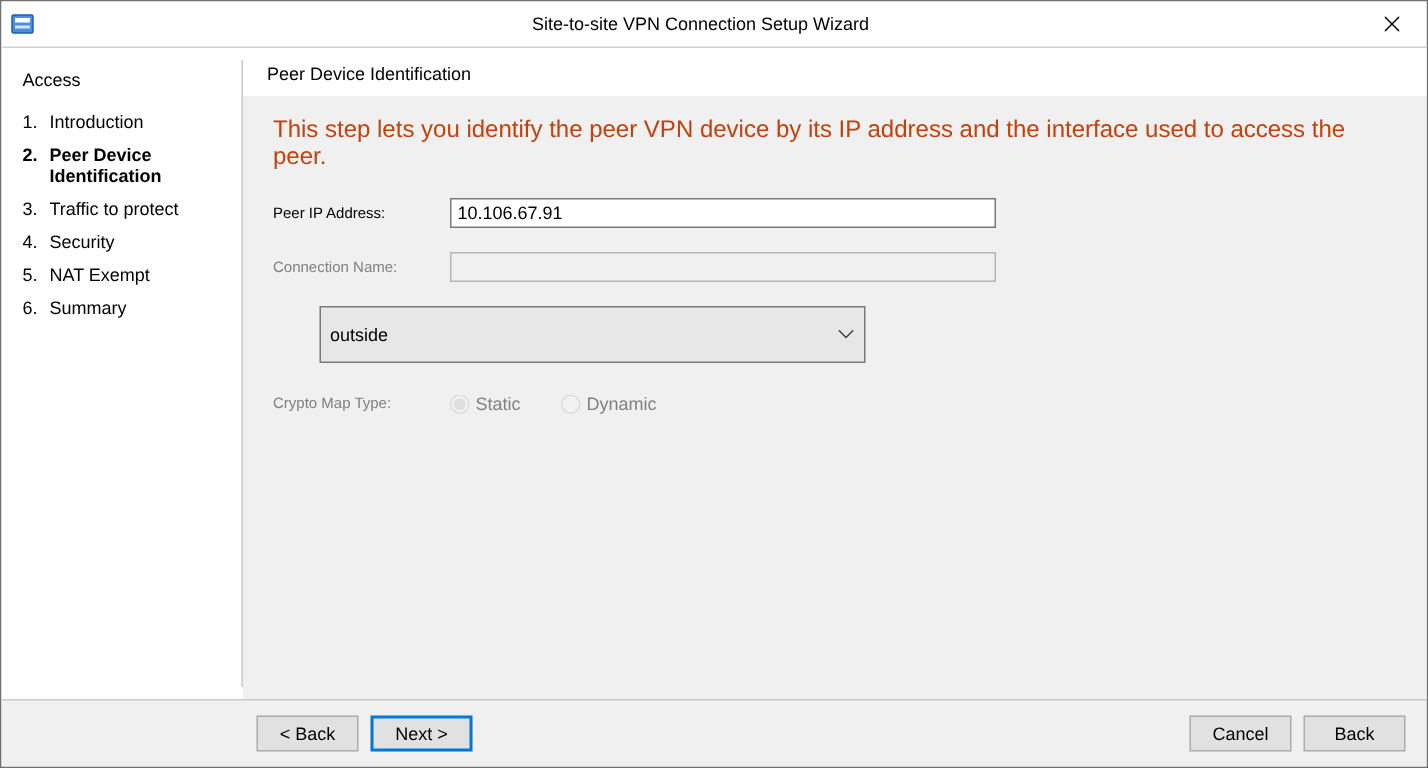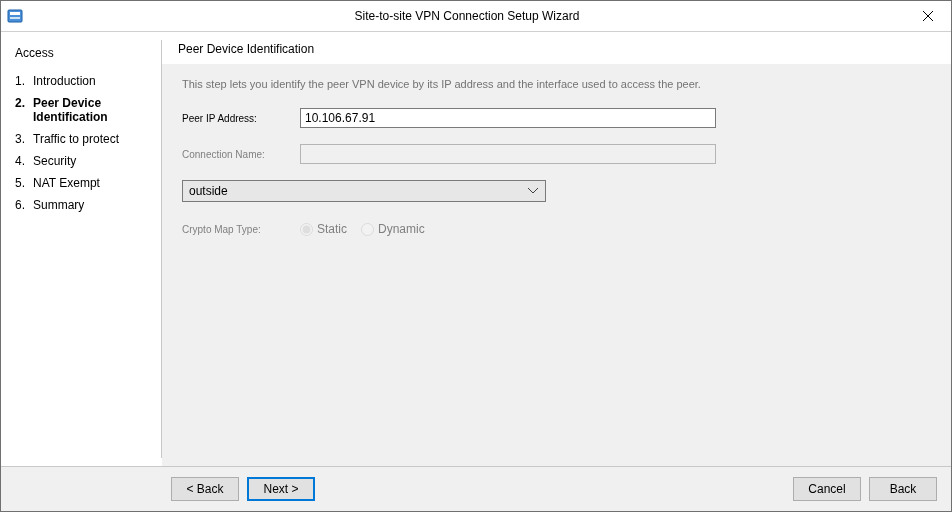--- a/index.html
+++ b/index.html
@@ -96,79 +96,80 @@
     background: #fff;
     padding: 10px 16px 8px 16px;
     font-size: 12px;
   }
   .main-content {
     flex: 1;
     background: #f0f0f0;
     padding: 14px 20px;
   }
   .desc {
-    font-size: 11px;
+    font-size: 16px;
     margin-bottom: 18px;
-    color: #737373;
+    color: #c2410c;
   }
   .form-row {
     display: flex;
     align-items: center;
     margin-bottom: 16px;
   }
   .form-row.disabled .form-label,
   .form-row.disabled .radio-label {
     color: #808080;
   }
   .form-label {
     width: 118px;
     flex: 0 0 118px;
     font-size: 10px;
   }
   .text-input {
-    width: 416px;
+    width: 364px;
     height: 20px;
     border: 1px solid #7a7a7a;
     background: #fff;
     padding: 1px 4px;
     font-family: inherit;
     font-size: 12px;
     box-sizing: border-box;
   }
   .text-input[disabled] {
     background: #f0f0f0;
     border-color: #b5b5b5;
     color: #808080;
   }
   .select-wrap {
     width: 364px;
-    height: 22px;
+    height: 38px;
     border: 1px solid #7a7a7a;
     background: #e7e7e7;
     box-sizing: border-box;
     display: flex;
     align-items: center;
     padding: 0 4px 0 6px;
     cursor: pointer;
     position: relative;
+    margin-left: 31px;
   }
   .select-value {
     flex: 1;
     font-size: 12px;
   }
   .select-chevron {
     width: 16px;
     display: flex;
     align-items: center;
     justify-content: center;
   }
   .radio-group {
     display: flex;
     align-items: flex-end;
-    gap: 14px;
+    gap: 27px;
   }
   .radio-item {
     display: flex;
     align-items: center;
     gap: 4px;
   }
   .radio-item input[type=radio] {
     margin: 0;
   }
   .radio-item input[type=radio][disabled] {

